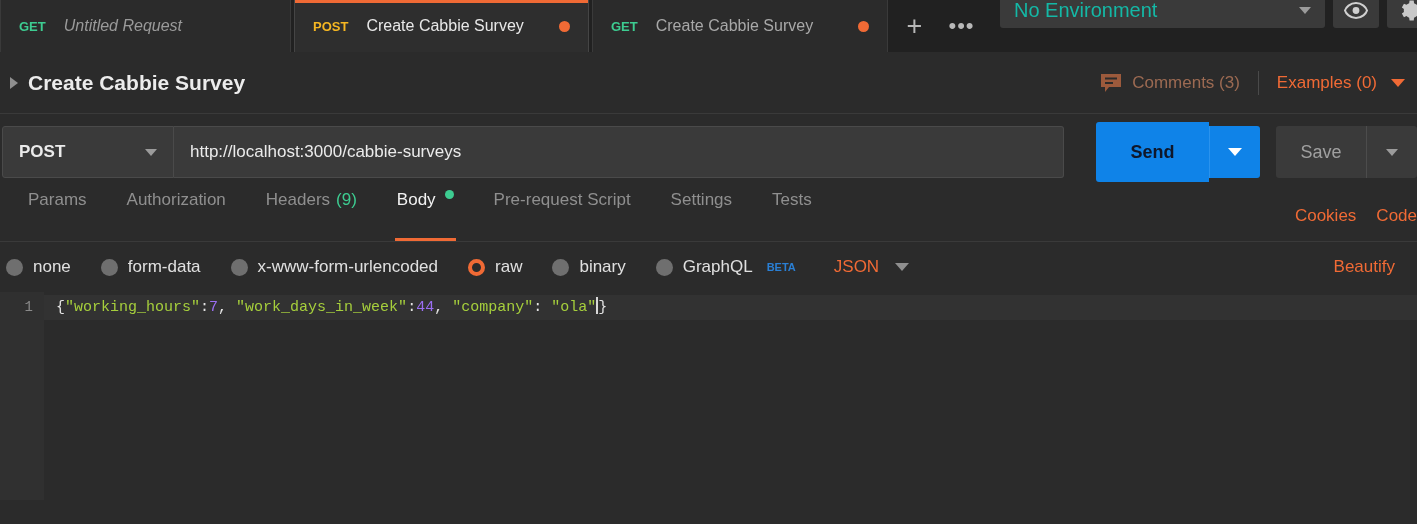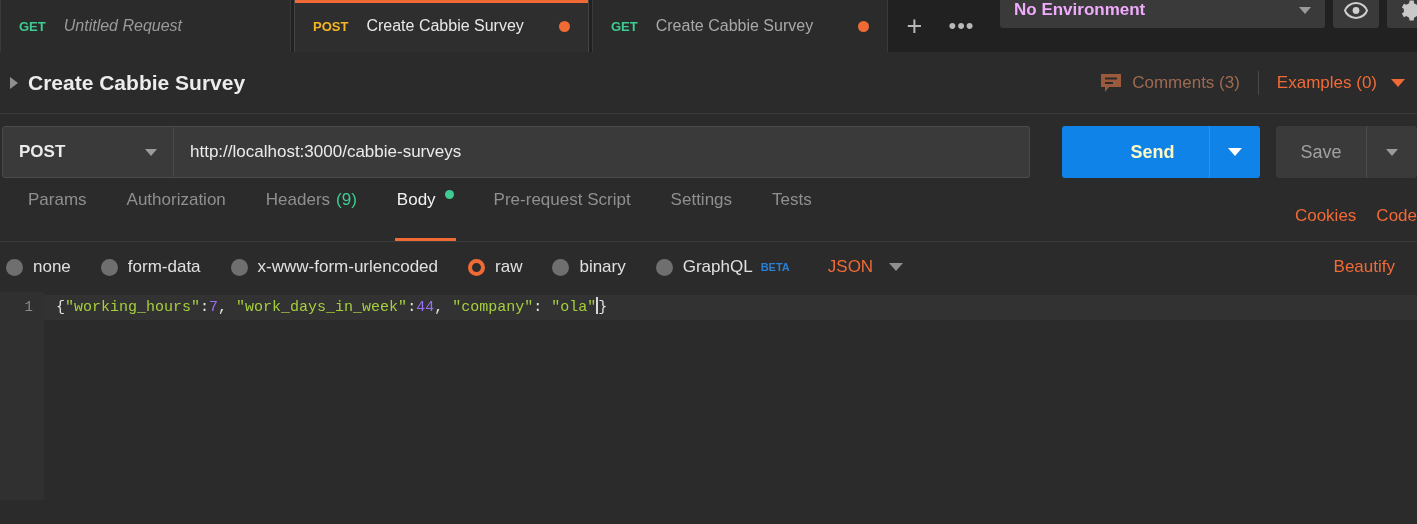--- a/index.html
+++ b/index.html
@@ -100,23 +100,23 @@
     height: 36px;
     background: #3a3a3a;
     border-radius: 3px;
     display: flex;
     align-items: center;
     padding: 0 14px;
     box-sizing: border-box;
     margin-top: -8px;
   }
   .env-label {
-    font-size: 17px;
-    font-weight: bold;
-    color: #f0abfc;
+    font-size: 20px;
+    font-weight: normal;
+    color: #14b8a6;
     flex: 1;
   }
   .caret-down {
     width: 0; height: 0;
     border-left: 6px solid transparent;
     border-right: 6px solid transparent;
     border-top: 7px solid #9b9b9b;
   }
   .env-icon-btn {
     width: 46px; height: 36px;
@@ -219,25 +219,25 @@
     display: flex;
     align-items: center;
     padding: 0 16px;
     margin-right: 32px;
   }
   .url-text {
     font-size: 17px;
     color: #ebebeb;
   }
   .send-btn {
-    width: 113px; height: 52px;
+    width: 113px; height: 60px;
     background: #0f83e8;
     border-radius: 3px 0 0 3px;
     display: flex; align-items: center; justify-content: center;
-    font-size: 18px; font-weight: bold; color: #fef9c3; padding-left: 34px;
+    font-size: 18px; font-weight: bold; color: #0f172a;
   }
   .send-caret-btn {
     width: 50px; height: 52px;
     background: #0f83e8;
     border-radius: 0 3px 3px 0;
     border-left: 1px solid #2a93ee;
     display: flex; align-items: center; justify-content: center;
   }
   .caret-white {
     width: 0; height: 0;
@@ -329,21 +329,21 @@
   }
   .radio.sel {
     background: #2b2b2b;
     border: 4px solid #f06a35;
   }
   .beta-badge {
     font-size: 11px;
     font-weight: bold;
     color: #2a7fd4;
     vertical-align: super;
-    margin-left: 8px;
+    margin-left: 14px;
   }
   .json-select {
     display: flex;
     align-items: center;
     margin-left: 8px;
   }
   .json-label { font-size: 17px; color: #f06a35; }
   .json-caret {
     width: 0; height: 0;
     border-left: 7px solid transparent;

